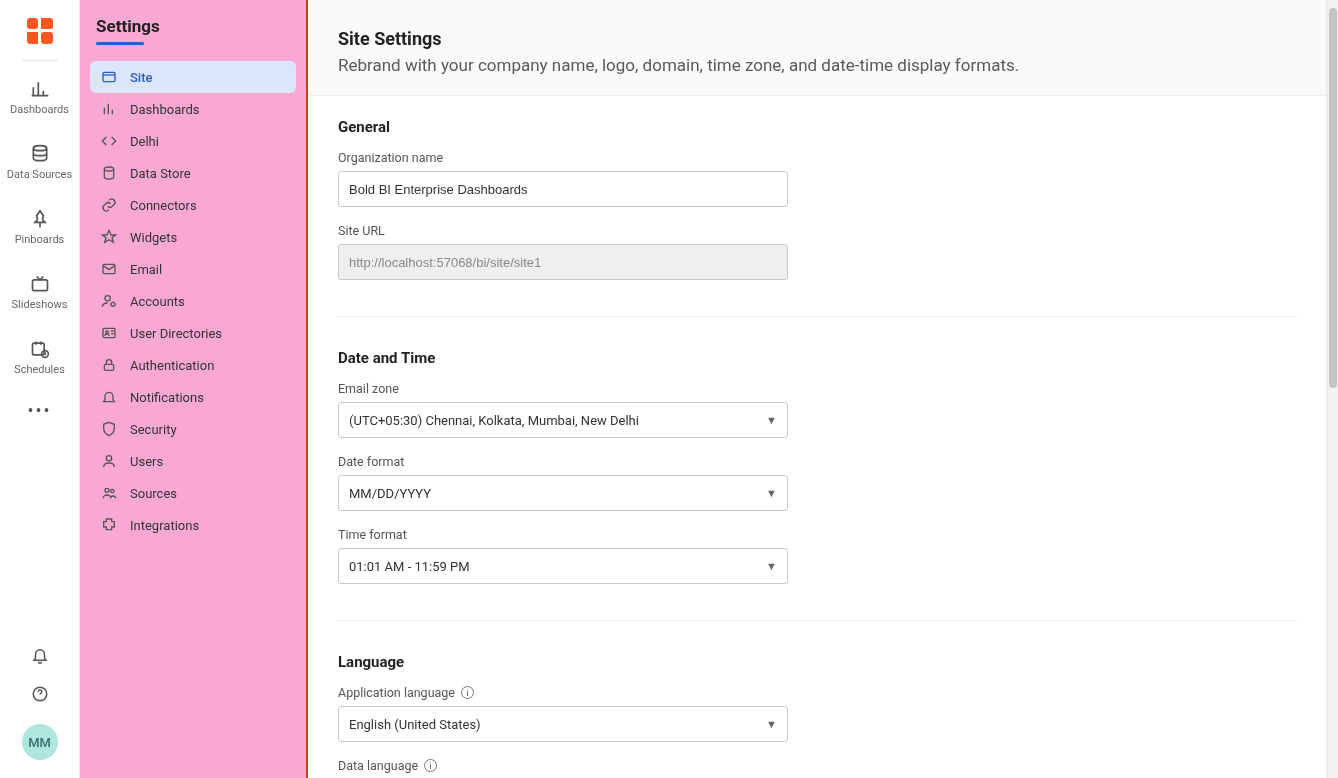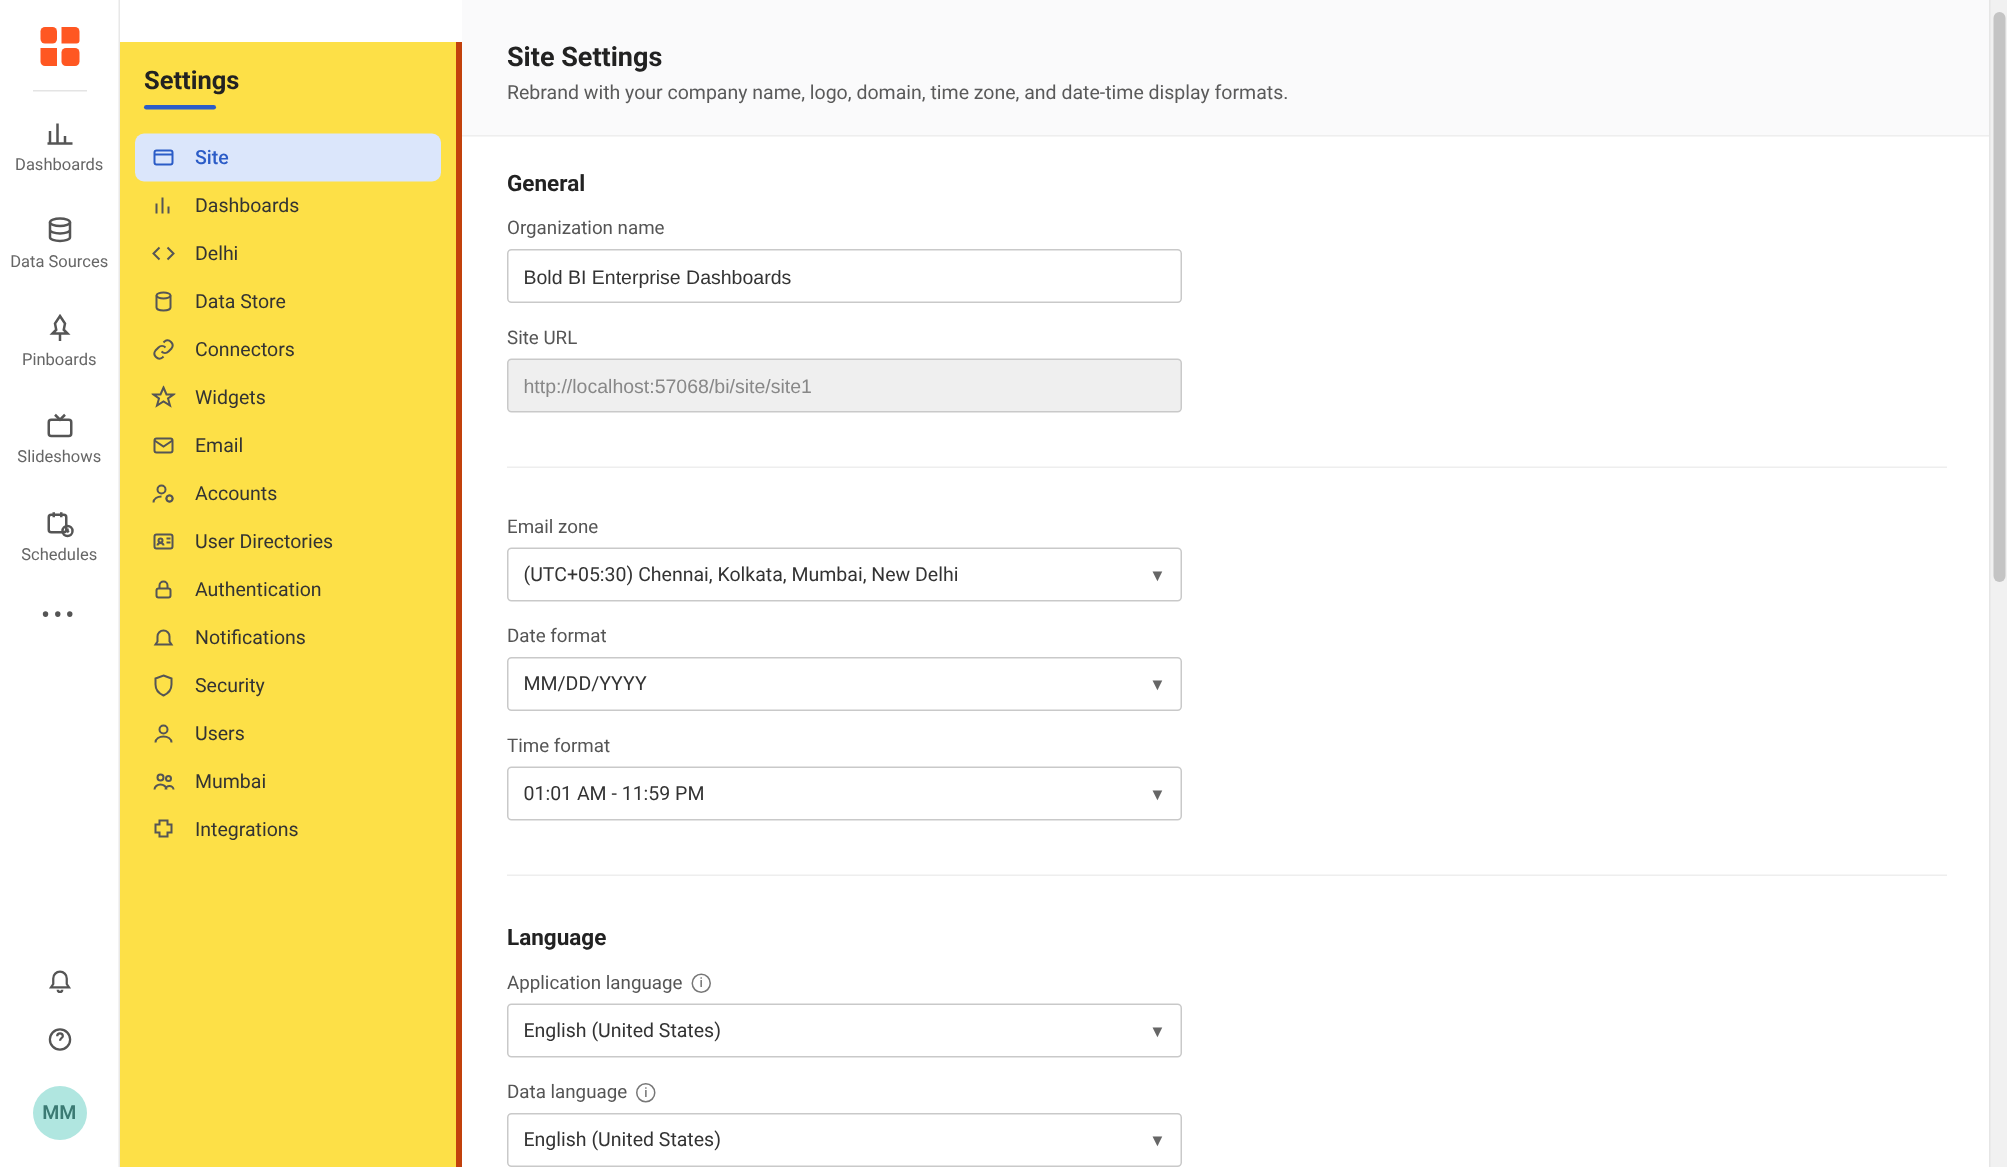--- a/index.html
+++ b/index.html
@@ -62,25 +62,24 @@
       justify-content: center;
       font-weight: 600;
       font-size: 13px;
       margin-bottom: 18px;
       cursor: pointer;
     }
 
     
     .subnav {
       width: 228px;
-      border-right: 4px solid #c2410c;
-      background: #fde047;
+      border-right: 2px solid #c2410c;
+      background: #f9a8d4;
       padding: 16px 10px 0;
       overflow-y: auto;
-      margin-top: 28px;
     }
     .subnav-title {
       font-size: 17px;
       font-weight: 700;
       color: #222;
       padding: 0 6px 4px;
     }
     .subnav-underline {
       width: 48px; height: 3px;
       background: #2b5cc7;
@@ -117,21 +116,21 @@
       background: #fafafb;
       border-bottom: 1px solid #eee;
     }
     .main-header h1 {
       font-size: 18px;
       font-weight: 700;
       color: #222;
       margin-bottom: 6px;
     }
     .main-header p {
-      font-size: 13px;
+      font-size: 17px;
       color: #5a5a5a;
     }
     .section {
       padding: 22px 30px 10px;
     }
     .section h2 {
       font-size: 15px;
       font-weight: 700;
       color: #222;
       margin-bottom: 14px;
@@ -396,21 +395,21 @@
     <span>Users</span>
   </div>
   <div class="subnav-item">
     <span class="sico">
         <svg viewBox="0 0 24 24" fill="none" stroke="currentColor" stroke-width="2">
           <circle cx="9" cy="8" r="3"></circle>
           <circle cx="17" cy="9" r="2.5"></circle>
           <path d="M3 20c0-3 3-5 6-5s6 2 6 5M14 20c0-2 2-3.5 4-3.5s4 1.5 4 3.5"></path>
         </svg>
       </span>
-    <span>Mumbai</span>
+    <span>Sources</span>
   </div>
   <div class="subnav-item">
     <span class="sico">
         <svg viewBox="0 0 24 24" fill="none" stroke="currentColor" stroke-width="2">
           <path d="M4 7h4V3h8v4h4v8h-4v4H8v-4H4V7z"></path>
         </svg>
       </span>
     <span>Integrations</span>
   </div>
 </div>
@@ -428,20 +427,21 @@
       <input class="text-input" value="Bold BI Enterprise Dashboards" style="">
     </div>
     <div class="field">
       <div class="field-label">Site URL</div>
       <input class="text-input readonly" readonly="" value="http://localhost:57068/bi/site/site1" style="">
     </div>
   </div>
   <hr class="divider">
 
   <div class="section">
+    <h2>Date and Time</h2>
     <div class="field">
       <div class="field-label">Email zone</div>
       <div class="select">
         <span>(UTC+05:30) Chennai, Kolkata, Mumbai, New Delhi</span>
         <span class="caret">▼</span>
       </div>
     </div>
     <div class="field">
       <div class="field-label">Date format</div>
       <div class="select">

